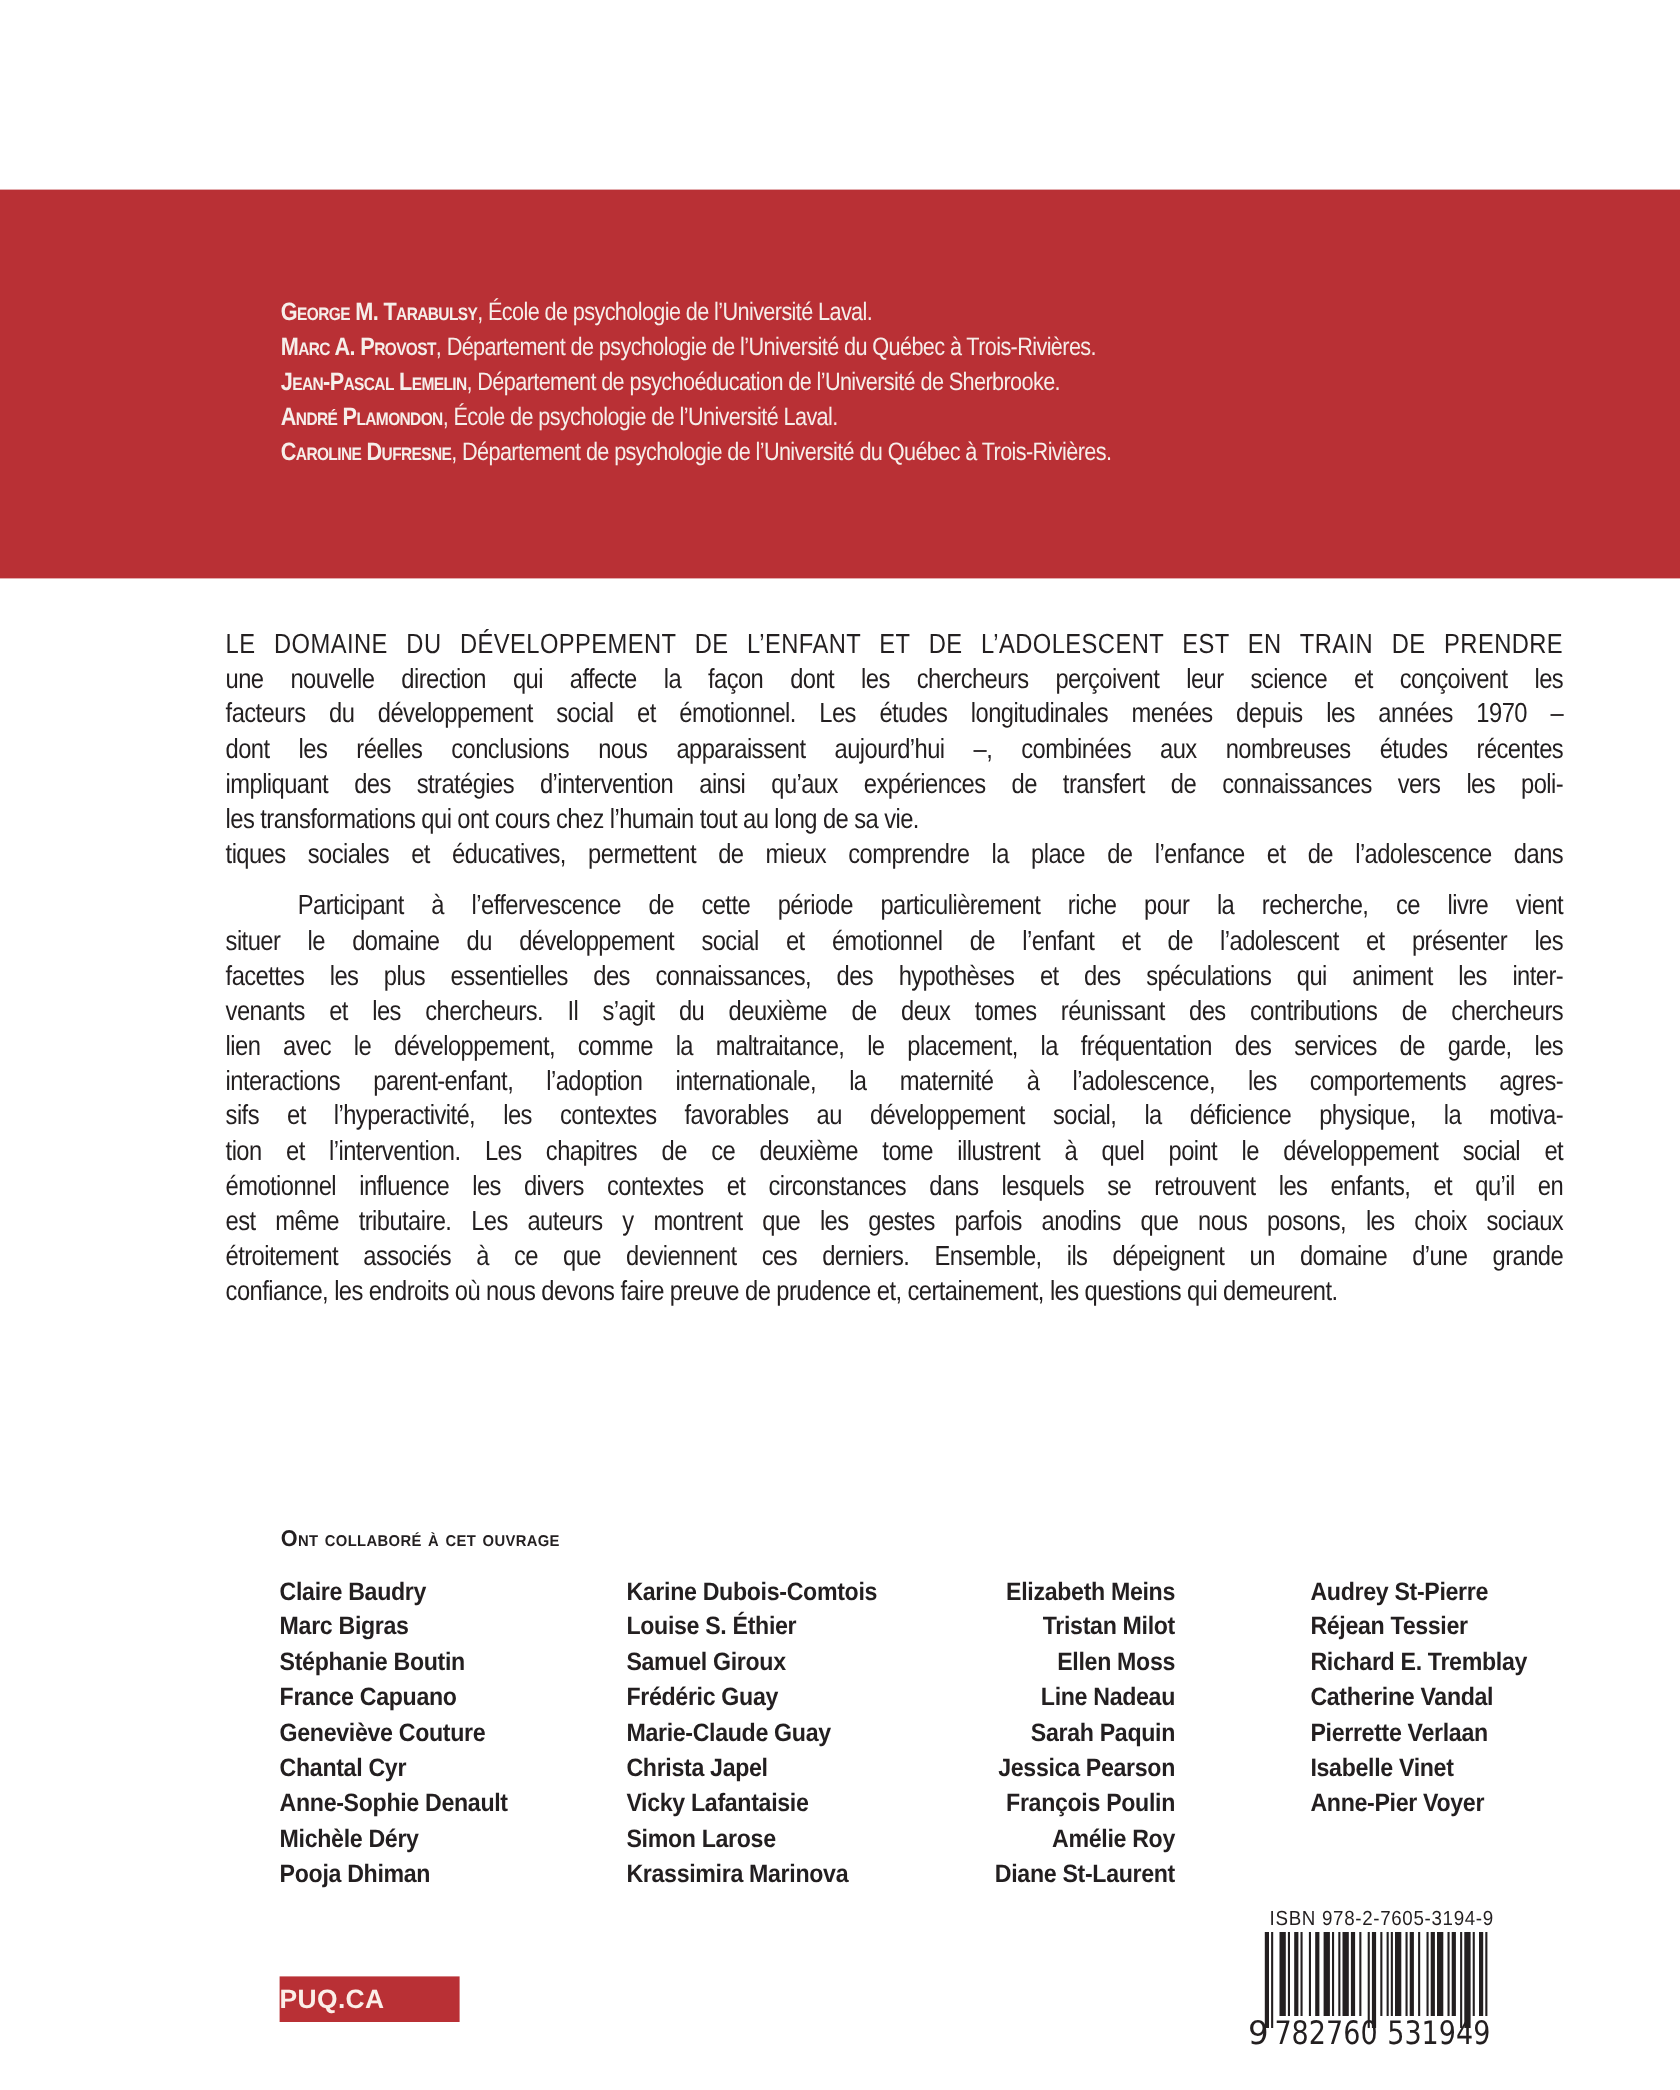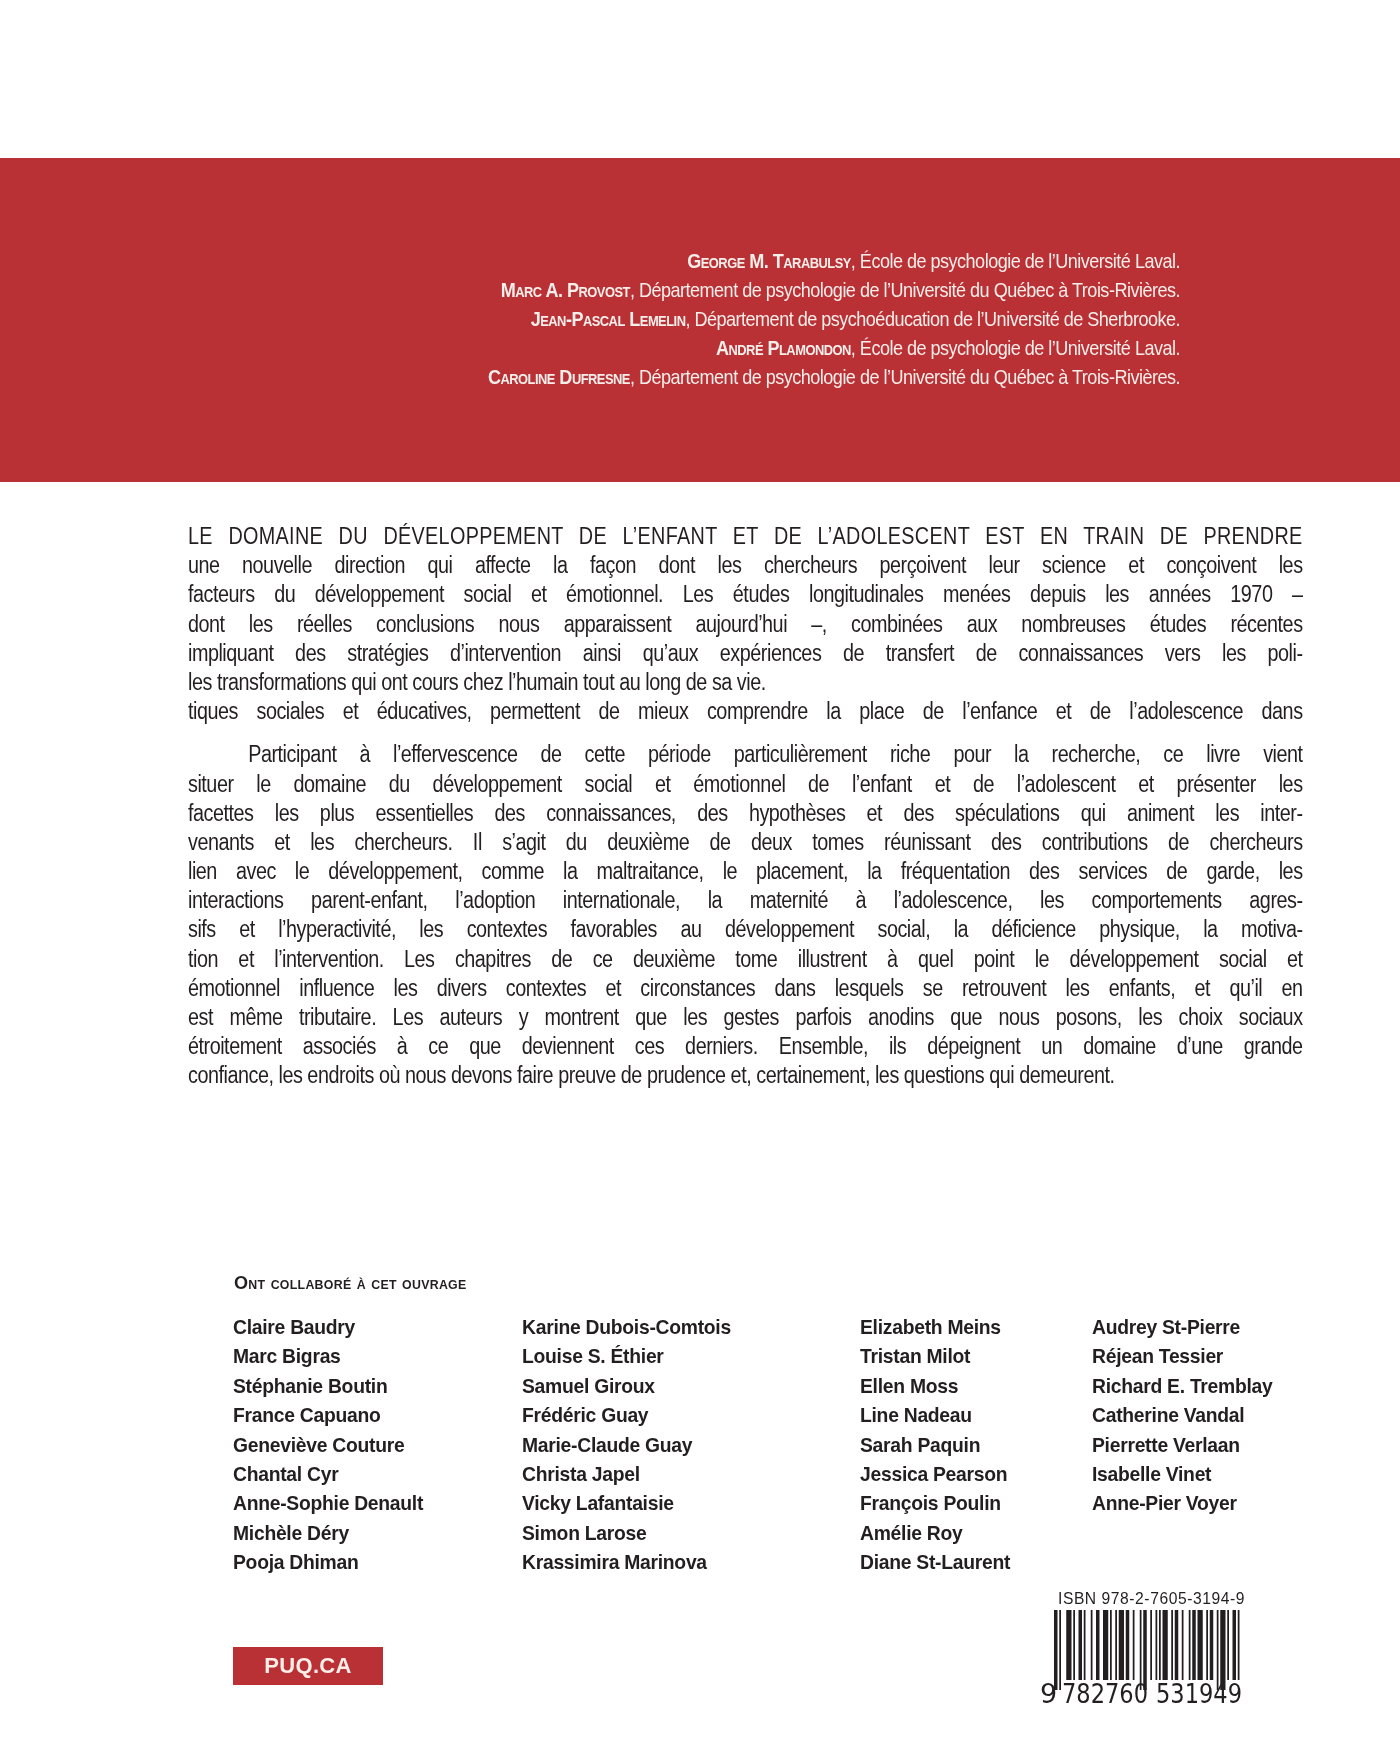--- a/index.html
+++ b/index.html
@@ -1,18 +1,18 @@
 <!DOCTYPE html>
 <html><head>
 <meta charset="utf-8">
 <style>
   html, body { margin:0; padding:0; background:#ffffff; }
   body { width:1400px; height:1742px; position:relative; overflow:hidden;
          font-family:"Liberation Sans", "DejaVu Sans", sans-serif; color:#231f20; }
-  .band { position:absolute; left:0; top:158px; width:1400px; height:324px; background:#b93035;text-align:right; }
+  .band { position:absolute; left:0; top:158px; width:1400px; height:324px; background:#b93035; }
   .authors { position:absolute; left:234px; top:88px; width:1100px; color:#f6eeea; }
   .author-line { font-size:21px; line-height:29px; height:29px; white-space:nowrap;
                  letter-spacing:-0.6px; transform:scaleX(0.86); transform-origin:left center; }
   .author-name { font-weight:bold; font-variant:small-caps; }
   .body-text { position:absolute; left:145px; top:522px; width:1114px; }
   .line { display:block; font-size:23px; line-height:29.2px; height:29.2px; white-space:nowrap;
           letter-spacing:-0.55px; text-align:justify; text-align-last:justify;
           transform-origin:left center; overflow:visible;margin-left:43px; }
   .line-inner { display:inline-block; width:1296px; text-align:justify; text-align-last:justify;
                 transform:scaleX(0.86); transform-origin:left center; }
@@ -20,21 +20,21 @@
   .line.indent .line-inner { padding-left:70px; width:1226px; }
   .para-gap { height:14px; }
   .lead { letter-spacing:0.4px; }
   .collab-title { position:absolute; left:234px; top:1272px; font-size:19px; font-weight:bold;
                   font-variant:small-caps; letter-spacing:0.3px; color:#231f20;
                   transform:scaleX(0.95); transform-origin:left center; }
   .col { position:absolute; top:1312px;font-weight:bold; }
   .col .name { font-size:21px; line-height:29.4px; height:29.4px; white-space:nowrap;
                transform:scaleX(0.92); transform-origin:left center; letter-spacing:-0.3px; }
   .puq { position:absolute; left:233px; top:1647px; width:150px; height:38px; background:#b93035;
-         color:#fbeee8; font-weight:bold; font-size:22px; line-height:38px; text-align:center;
+         color:#fbeee8; font-weight:bold; font-size:22px; line-height:38px; text-align:left;
          letter-spacing:0.3px; }
   .isbn { position:absolute; left:1058px; top:1589px; font-size:17px; letter-spacing:0.6px;
           transform:scaleX(0.92); transform-origin:left center; white-space:nowrap; color:#231f20; }
   .barcode { position:absolute; left:1040px; top:1610px; width:210px; height:95px; }
 </style>
 </head>
 <body>
 
 <div class="band">
   <div class="authors">
@@ -89,21 +89,21 @@
     <div class="name">Karine Dubois-Comtois</div>
     <div class="name">Louise S. Éthier</div>
     <div class="name">Samuel Giroux</div>
     <div class="name">Frédéric Guay</div>
     <div class="name">Marie-Claude Guay</div>
     <div class="name">Christa Japel</div>
     <div class="name">Vicky Lafantaisie</div>
     <div class="name">Simon Larose</div>
     <div class="name">Krassimira Marinova</div>
   </div>
-<div class="col" style="left:860px;" id="col2">
+<div class="col" style="left:829px;text-align:right;" id="col2">
     <div class="name">Elizabeth Meins</div>
     <div class="name">Tristan Milot</div>
     <div class="name">Ellen Moss</div>
     <div class="name">Line Nadeau</div>
     <div class="name">Sarah Paquin</div>
     <div class="name">Jessica Pearson</div>
     <div class="name">François Poulin</div>
     <div class="name">Amélie Roy</div>
     <div class="name">Diane St-Laurent</div>
   </div>

